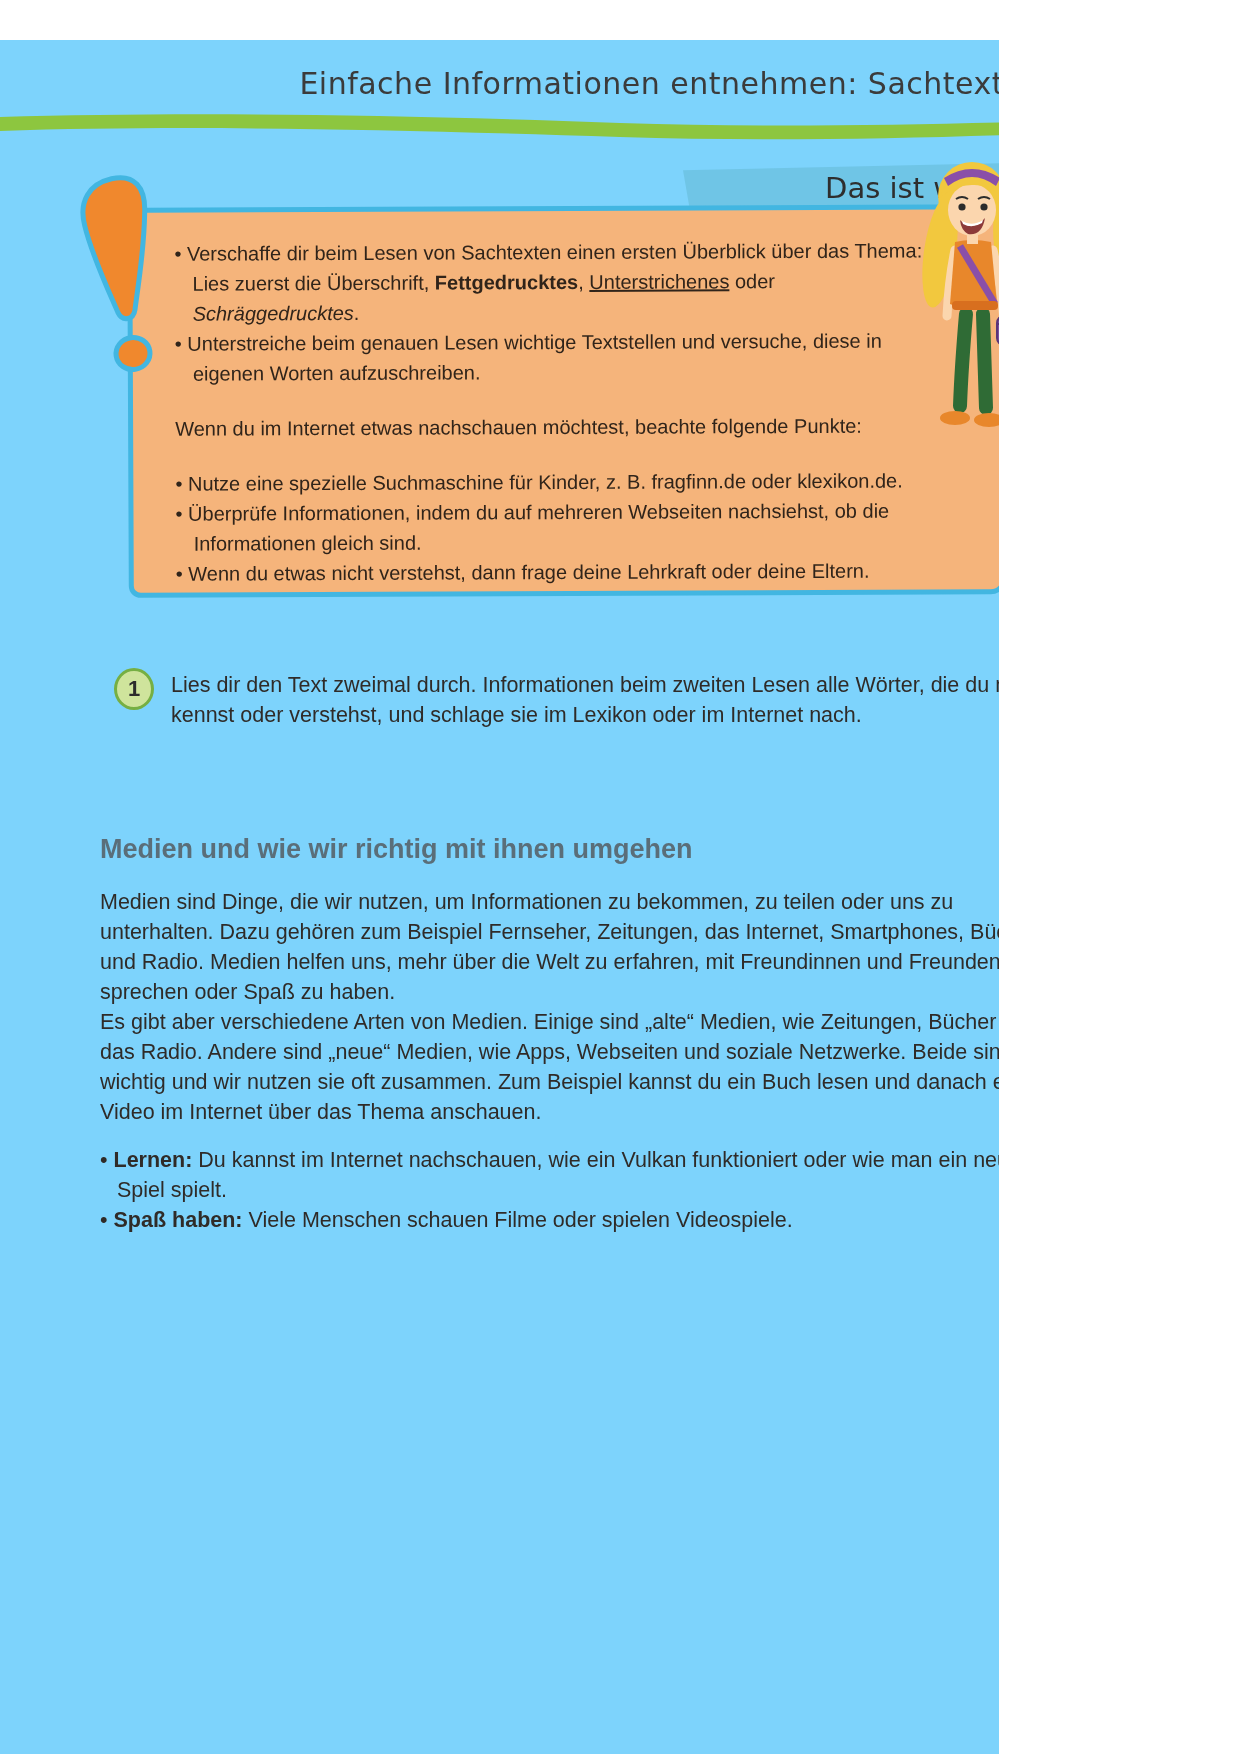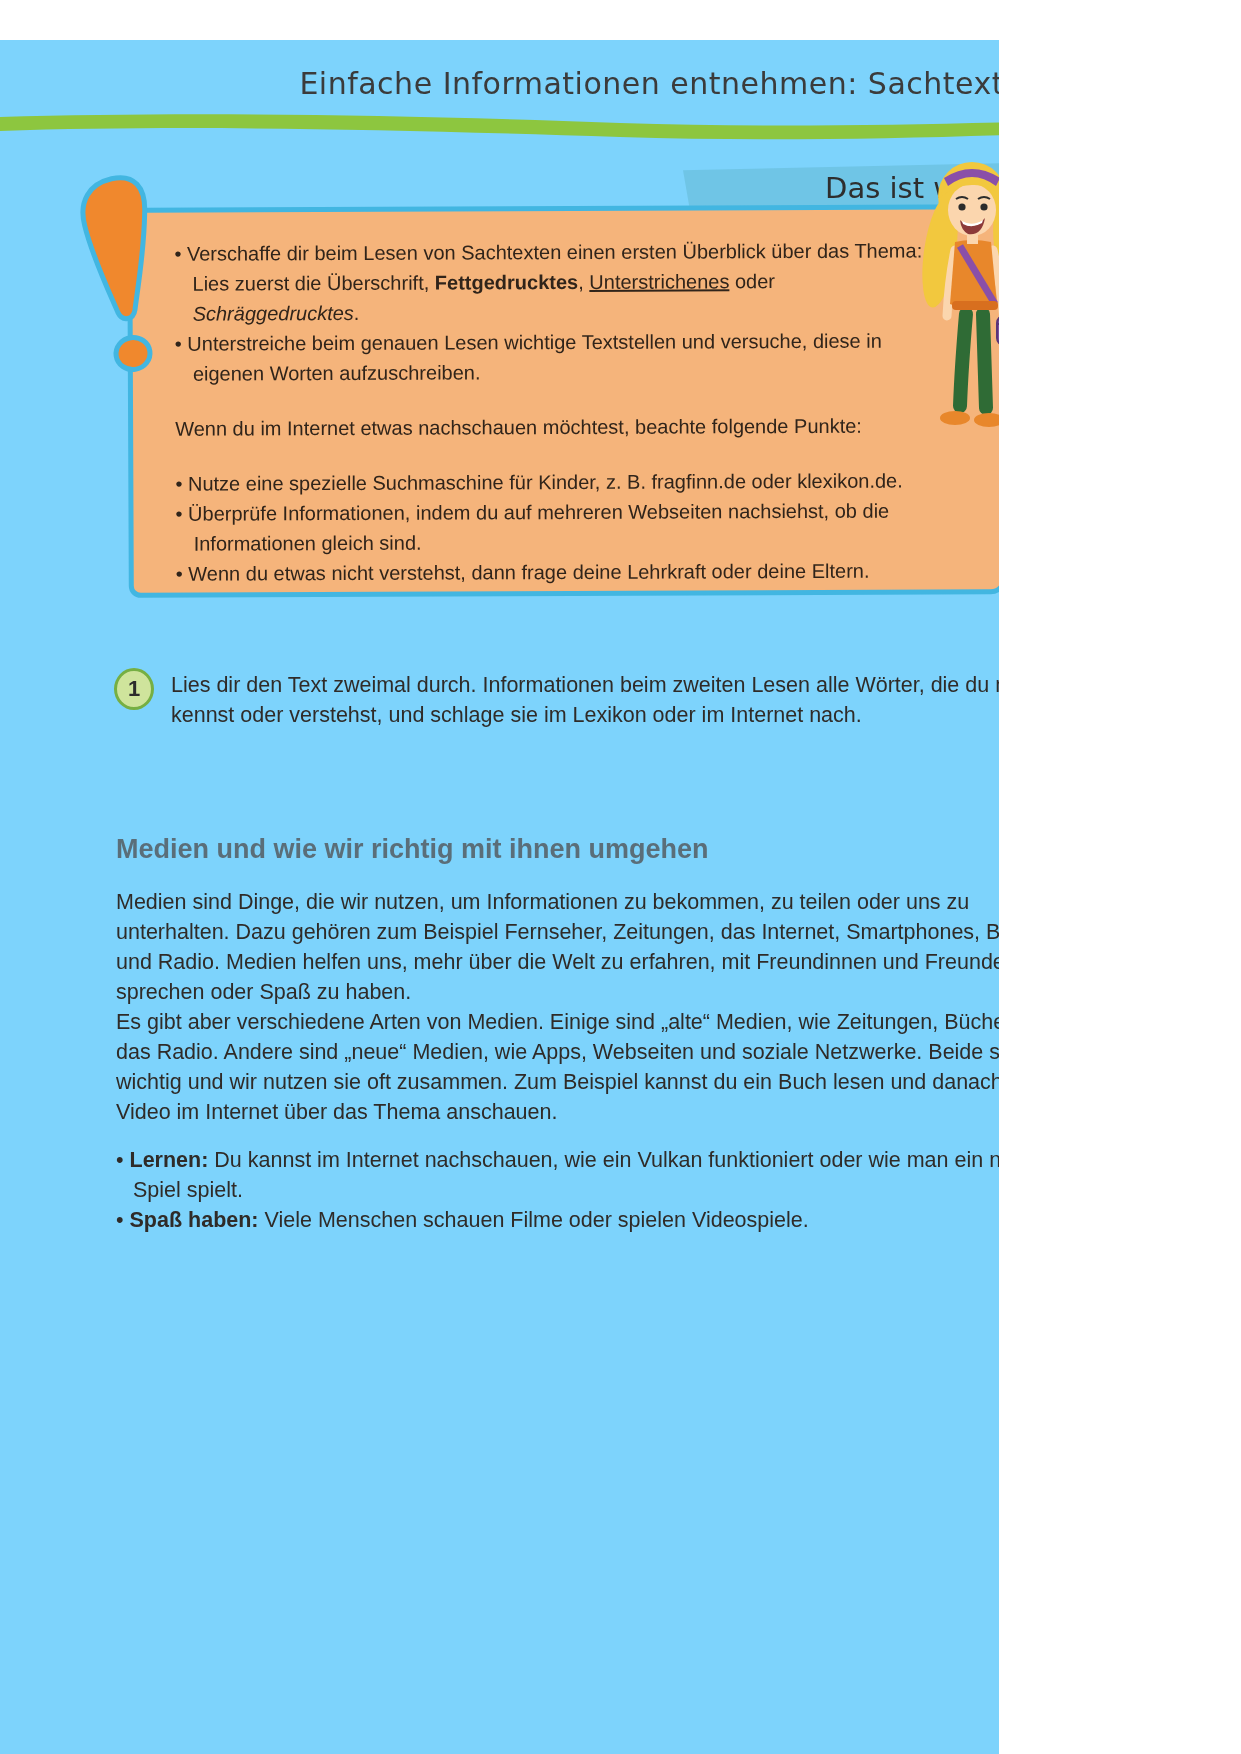--- a/index.html
+++ b/index.html
@@ -37,21 +37,21 @@
   .girl{position:absolute;left:910px;top:114px;}
 
   
   .task{position:absolute;left:114px;top:628px;width:1000px;display:flex;gap:17px;}
   .task-badge{flex:0 0 auto;width:40px;height:42px;border-radius:50%;background:#CFE49C;
               border:3px solid #76AF43;box-sizing:border-box;display:flex;align-items:center;
               justify-content:center;font-size:22px;font-weight:700;color:#2c2c2c;}
   .task-text{margin:2px 0 0 0;font-size:21.5px;line-height:30px;width:935px;}
 
   
-  .article{position:absolute;left:116px;top:794px;width:962px;font-size:21.5px;line-height:30px;}
+  .article{position:absolute;left:100px;top:794px;width:962px;font-size:21.5px;line-height:30px;}
   .article h2{margin:0 0 22px 0;font-size:27px;line-height:31px;color:#5a6e79;}
   .article h3{margin:0;font-size:21.5px;line-height:30px;color:#1d1d1d;}
   .article p{margin:0;}
   .article-list{list-style:none;margin:0;padding:0;}
   .article-list li{padding-left:17px;text-indent:-17px;}
   .article-list li::before{content:"• ";}
   .sec2{margin-top:18px;}
 
   .page-number{position:absolute;left:1046px;top:1658px;font-family:"DejaVu Sans",sans-serif;
                font-size:34px;color:#2e2e2e;transform:rotate(-3deg);}

